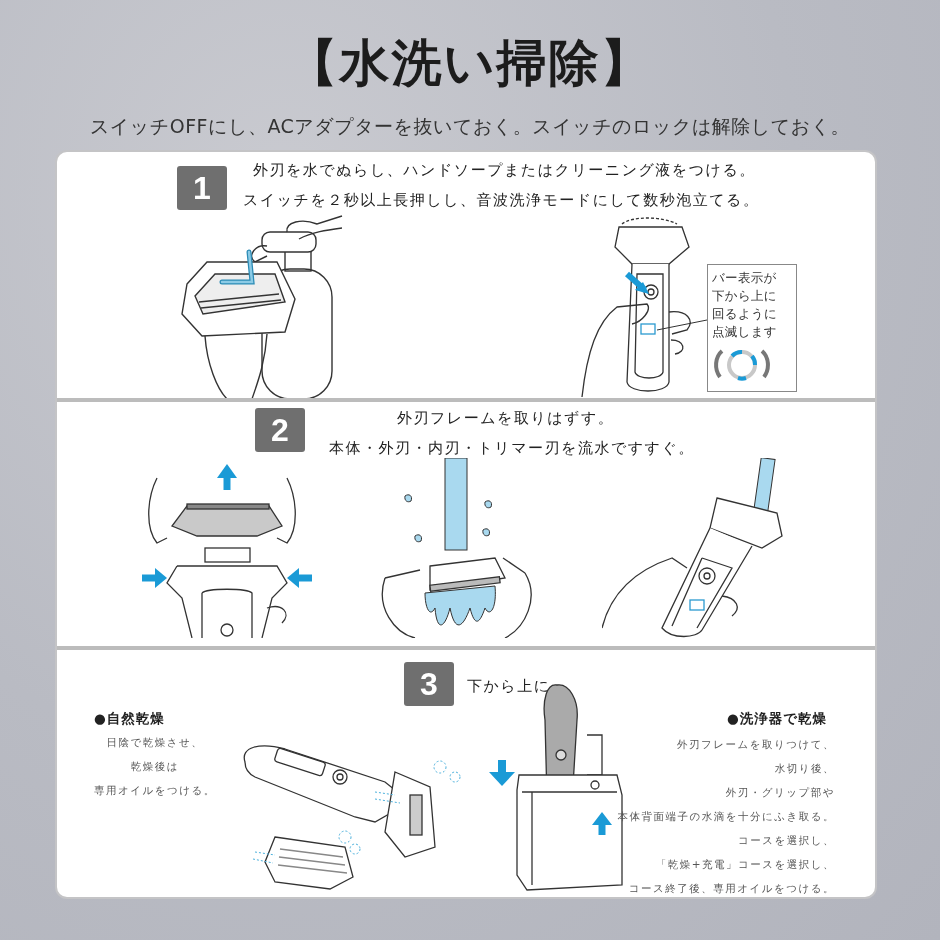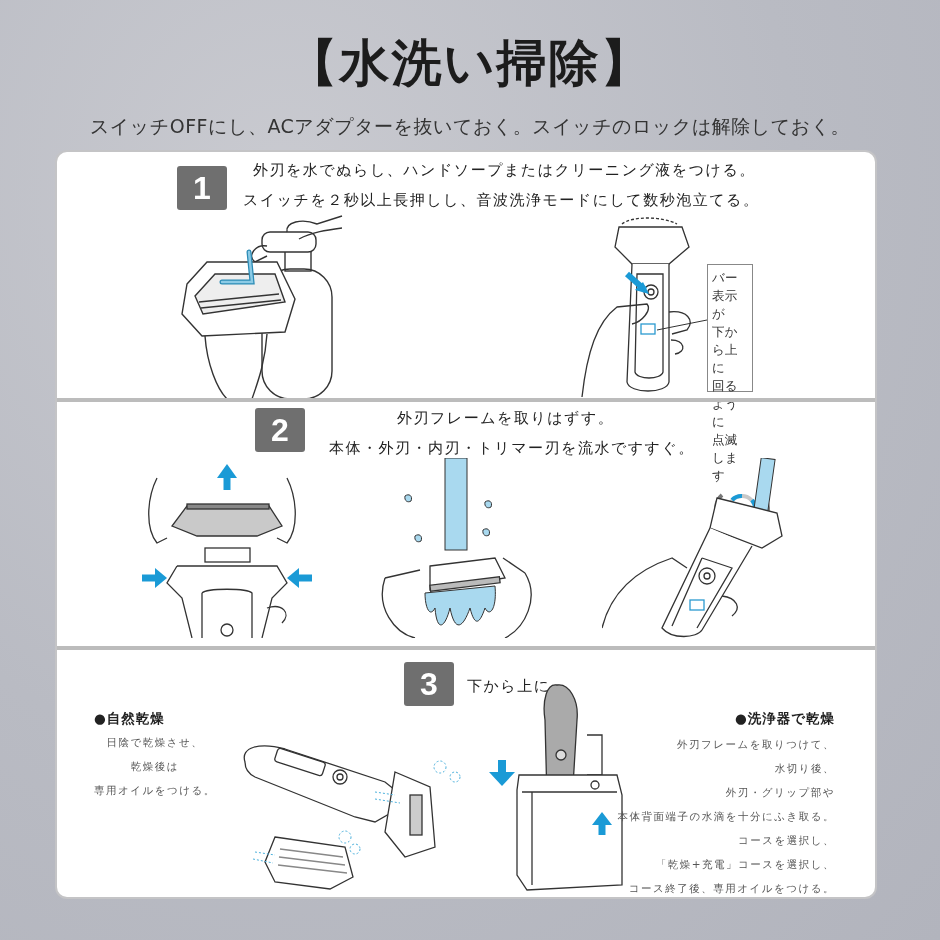--- a/index.html
+++ b/index.html
@@ -27,21 +27,21 @@
   .divider { position: absolute; left: 0; width: 818px; height: 4px; background: #bcbcbc; }
   .step-badge {
     position: absolute; width: 50px; height: 44px; background: #6f6f6f;
     border-radius: 3px; color: #fff; font-size: 32px; font-weight: bold;
     display: flex; align-items: center; justify-content: center;
     font-family: "Liberation Sans", sans-serif;
   }
   .step-text { position: absolute; font-size: 15px; color: #222; letter-spacing: 1.5px; line-height: 32px; white-space: nowrap; }
   .illus { position: absolute; }
   .bubble-box {
-    position: absolute; left: 650px; top: 112px; width: 46px; height: 128px;
+    position: absolute; left: 650px; top: 112px; width: 90px; height: 128px;
     border: 1.5px solid #888; background: #fff; font-size: 12.5px; line-height: 18px; color: #333;
     padding: 4px 4px; box-sizing: border-box;
   }
   .bubble-text { display: block; letter-spacing: 0.3px; }
   .side-head { position: absolute; font-size: 13.5px; font-weight: bold; color: #222; letter-spacing: 1px; white-space: nowrap; }
   .side-line { font-size: 10.5px; color: #555; letter-spacing: 1.5px; line-height: 24px; white-space: nowrap; }
 </style>
 </head>
 <body>
 
@@ -209,21 +209,21 @@
       <path d="M45 112 L 140 112"></path>
       <path d="M55 112 L 55 205"></path>
       <circle cx="118" cy="105" r="4"></circle>
     </g>
     <path d="M25 80 L 25 95" stroke="#1a9ad6" stroke-width="8"></path>
     <polygon points="12,92 38,92 25,106" fill="#1a9ad6"></polygon>
     <path d="M125 155 L 125 142" stroke="#1a9ad6" stroke-width="7"></path>
     <polygon points="115,145 135,145 125,132" fill="#1a9ad6"></polygon>
   </svg>
 
-  <div class="side-head" style="right:40px; top:558px;margin-left:38px;">●洗浄器で乾燥</div>
+  <div class="side-head" style="right:48px; top:558px;margin-left:38px;">●洗浄器で乾燥</div>
   <div style="position:absolute; right:40px; top:580px; text-align:right;">
     <div class="side-line">外刃フレームを取りつけて、</div>
     <div class="side-line">水切り後、</div>
     <div class="side-line">外刃・グリップ部や</div>
     <div class="side-line">本体背面端子の水滴を十分にふき取る。</div>
     <div class="side-line">コースを選択し、</div>
     <div class="side-line">「乾燥+充電」コースを選択し、</div>
     <div class="side-line">コース終了後、専用オイルをつける。</div>
   </div>
 </div>

